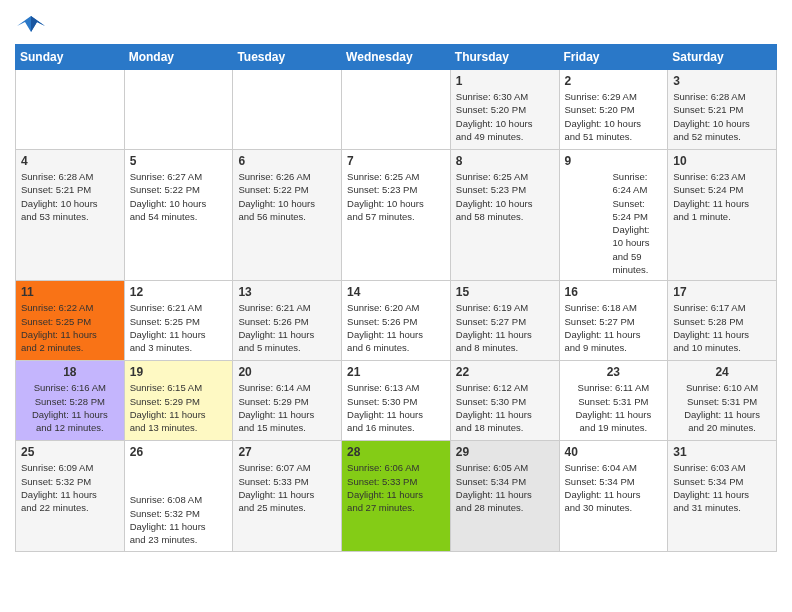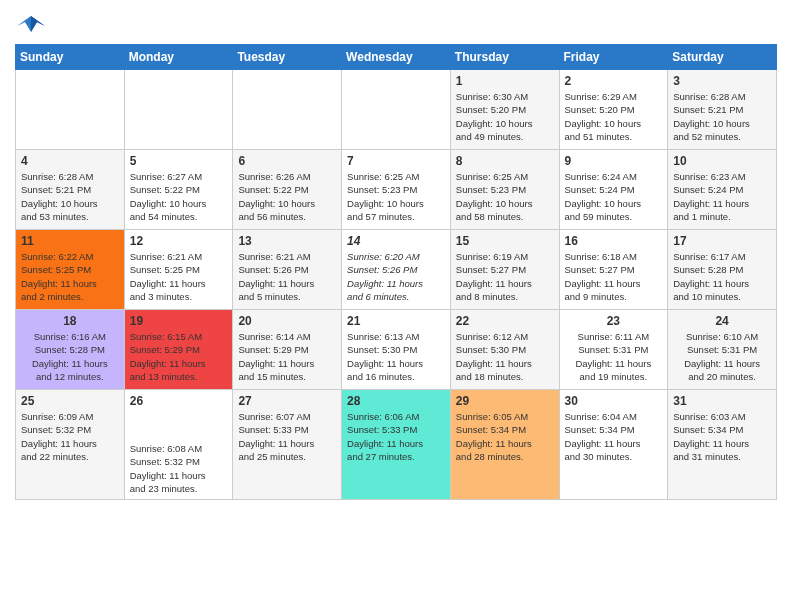--- a/index.html
+++ b/index.html
@@ -187,21 +187,21 @@
         </td>
         <td style="background: rgb(245, 245, 245);">
           <span class="day-number">8</span>
           <div class="cell-info" style="white-space: pre-line;">Sunrise: 6:25 AM
 Sunset: 5:23 PM
 Daylight: 10 hours
 and 58 minutes.</div>
         </td>
         <td style="background: rgb(255, 255, 255);">
           <span class="day-number">9</span>
-          <div class="cell-info" style="white-space: pre-line;">Sunrise: 6:24 AM
+          <div class="cell-info" style="white-space: pre-line; margin-left: 48px;">Sunrise: 6:24 AM
 Sunset: 5:24 PM
 Daylight: 10 hours
 and 59 minutes.</div>
         </td>
         <td style="background: rgb(245, 245, 245);">
           <span class="day-number">10</span>
           <div class="cell-info" style="white-space: pre-line;">Sunrise: 6:23 AM
 Sunset: 5:24 PM
 Daylight: 11 hours
 and 1 minute.</div>
@@ -222,21 +222,21 @@
 Daylight: 11 hours
 and 3 minutes.</div>
         </td>
         <td style="background: rgb(245, 245, 245);">
           <span class="day-number">13</span>
           <div class="cell-info" style="white-space: pre-line;">Sunrise: 6:21 AM
 Sunset: 5:26 PM
 Daylight: 11 hours
 and 5 minutes.</div>
         </td>
-        <td style="background: rgb(255, 255, 255); font-style: italic;">
+        <td style="background: rgb(255, 255, 255);">
           <span class="day-number">14</span>
           <div class="cell-info" style="white-space: pre-line;">Sunrise: 6:20 AM
 Sunset: 5:26 PM
 Daylight: 11 hours
 and 6 minutes.</div>
         </td>
         <td style="background: rgb(245, 245, 245);">
           <span class="day-number">15</span>
           <div class="cell-info" style="white-space: pre-line;">Sunrise: 6:19 AM
 Sunset: 5:27 PM
@@ -259,21 +259,21 @@
         </td>
       </tr>
       <tr>
         <td style="background: #c4b5fd; text-align: center;">
           <span class="day-number">18</span>
           <div class="cell-info" style="white-space: pre-line;">Sunrise: 6:16 AM
 Sunset: 5:28 PM
 Daylight: 11 hours
 and 12 minutes.</div>
         </td>
-        <td style="background: #ef4444; margin-top: 48px;">
+        <td style="background: #fef9c3; margin-top: 48px;">
           <span class="day-number">19</span>
           <div class="cell-info" style="white-space: pre-line;">Sunrise: 6:15 AM
 Sunset: 5:29 PM
 Daylight: 11 hours
 and 13 minutes.</div>
         </td>
         <td style="background: rgb(245, 245, 245);">
           <span class="day-number">20</span>
           <div class="cell-info" style="white-space: pre-line;">Sunrise: 6:14 AM
 Sunset: 5:29 PM
@@ -324,36 +324,36 @@
 Daylight: 11 hours
 and 23 minutes.</div>
         </td>
         <td style="background: rgb(245, 245, 245);">
           <span class="day-number">27</span>
           <div class="cell-info" style="white-space: pre-line;">Sunrise: 6:07 AM
 Sunset: 5:33 PM
 Daylight: 11 hours
 and 25 minutes.</div>
         </td>
-        <td style="background: #5eead4;">
+        <td style="background: #84cc16;">
           <span class="day-number">28</span>
           <div class="cell-info" style="white-space: pre-line;">Sunrise: 6:06 AM
 Sunset: 5:33 PM
 Daylight: 11 hours
 and 27 minutes.</div>
         </td>
-        <td style="background: #fdba74;">
+        <td style="background: #e5e5e5;">
           <span class="day-number">29</span>
           <div class="cell-info" style="white-space: pre-line;">Sunrise: 6:05 AM
 Sunset: 5:34 PM
 Daylight: 11 hours
 and 28 minutes.</div>
         </td>
         <td style="background: rgb(255, 255, 255);">
-          <span class="day-number">30</span>
+          <span class="day-number">40</span>
           <div class="cell-info" style="white-space: pre-line;">Sunrise: 6:04 AM
 Sunset: 5:34 PM
 Daylight: 11 hours
 and 30 minutes.</div>
         </td>
         <td style="background: rgb(245, 245, 245);">
           <span class="day-number">31</span>
           <div class="cell-info" style="white-space: pre-line;">Sunrise: 6:03 AM
 Sunset: 5:34 PM
 Daylight: 11 hours

